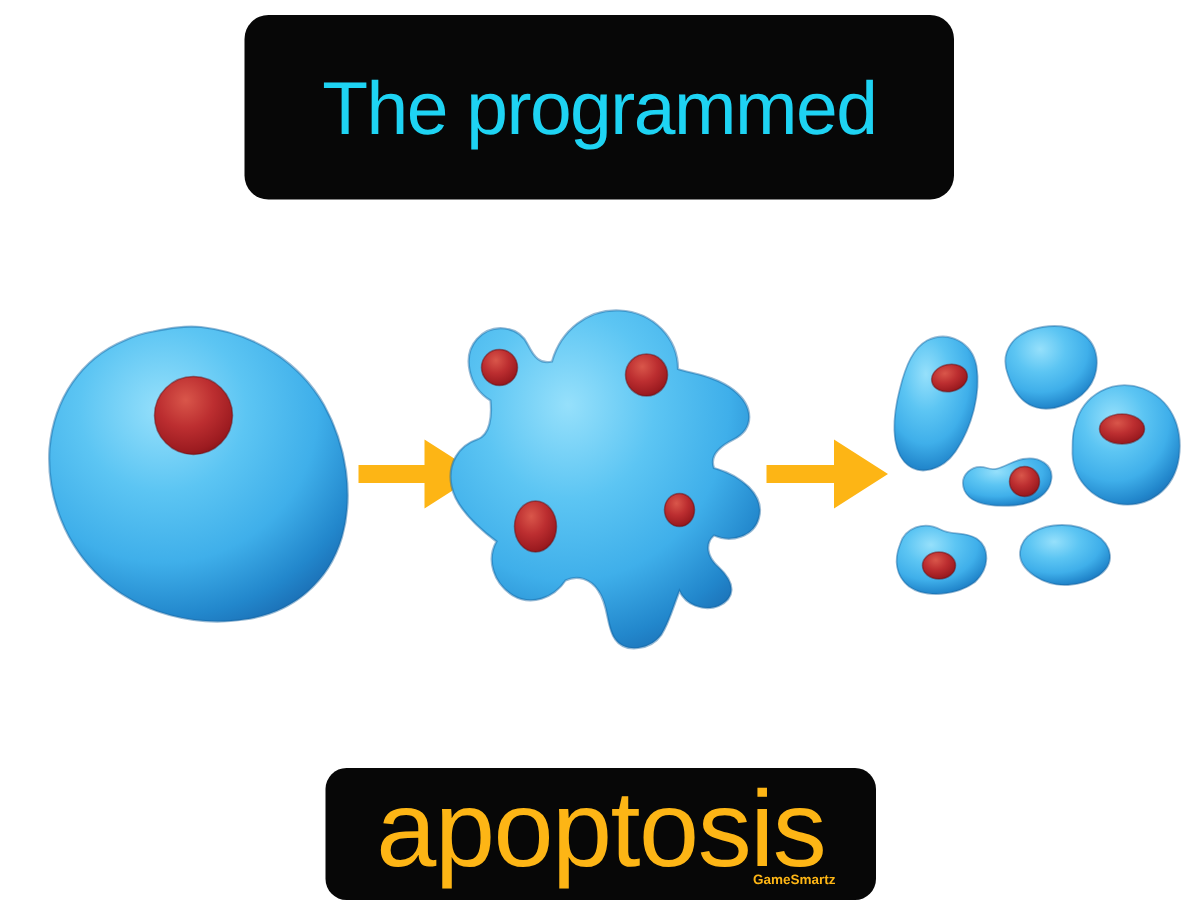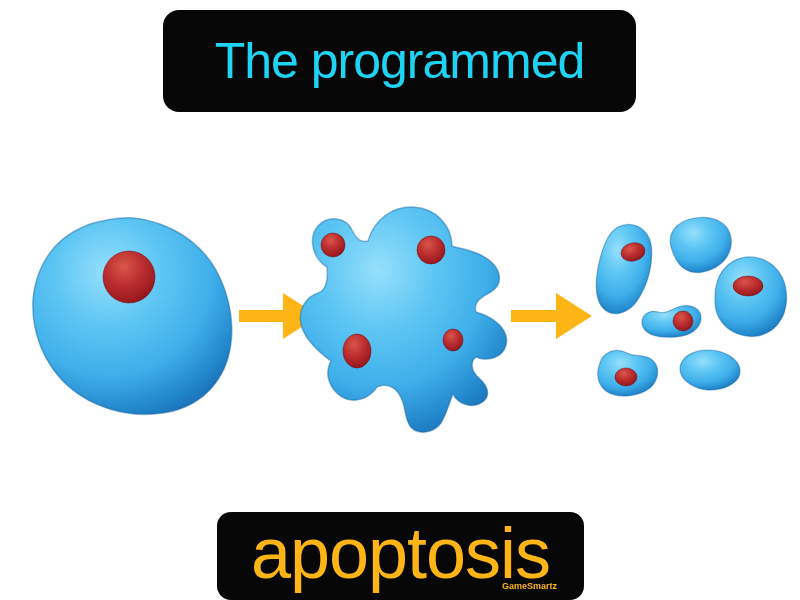--- a/index.html
+++ b/index.html
@@ -4,21 +4,21 @@
 <style>
   html,body{margin:0;padding:0;background:#ffffff;}
   .canvas{
     position:relative;width:800px;height:600px;background:#ffffff;
     overflow:hidden;font-family:"Liberation Sans",sans-serif;
   }
   .banner{
     position:absolute;background:#070707;border-radius:16px;
     display:flex;flex-direction:column;align-items:center;justify-content:center;
   }
-  .banner-top{left:163px;top:10px;width:473px;height:102px;}
+  .banner-top{left:163px;top:10px;width:473px;height:123px;}
   .banner-top .line{
     color:#1ed3f3;font-size:50px;line-height:56px;letter-spacing:-1px;
     white-space:nowrap;
   }
   .banner-bottom{left:217px;top:512px;width:367px;height:88px;border-radius:14px;}
   .banner-bottom .term{
     color:#fdb515;font-size:72px;line-height:72px;letter-spacing:-1px;
     transform:translateY(-3px);white-space:nowrap;
   }
   .watermark{

